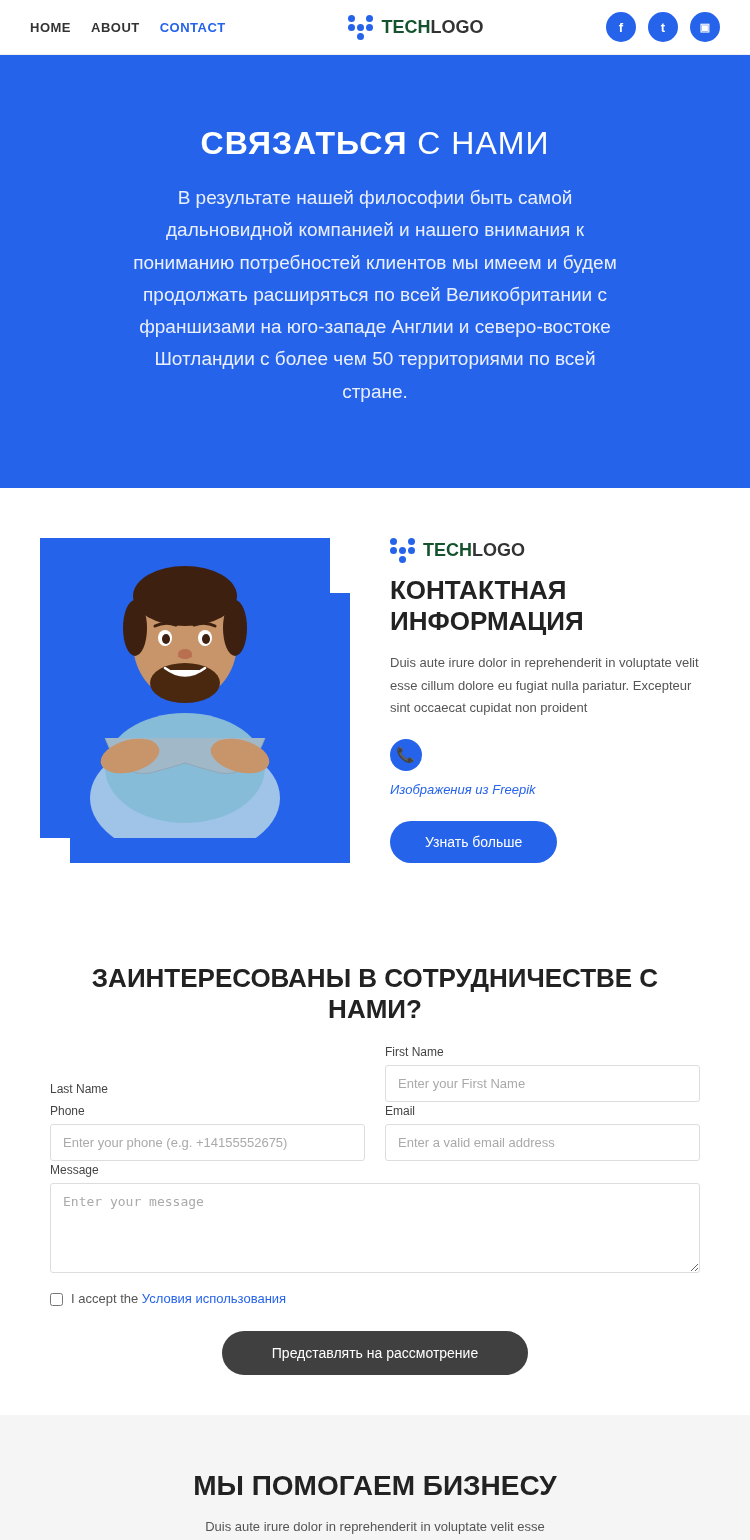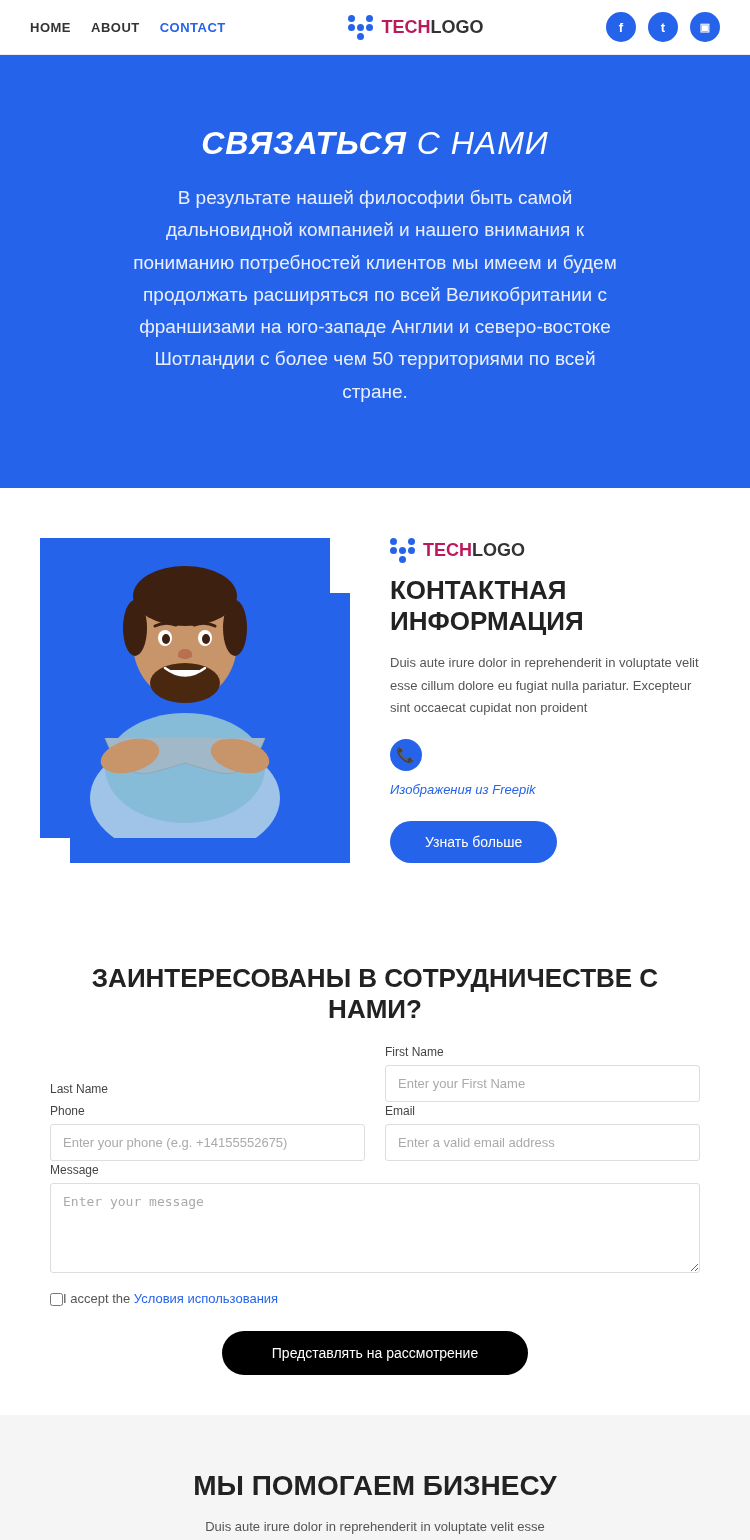--- a/index.html
+++ b/index.html
@@ -8,35 +8,35 @@
     
     nav {
       display: flex; align-items: center; justify-content: space-between;
       padding: 12px 30px; border-bottom: 1px solid #eee;
     }
     .nav-links { display: flex; gap: 20px; }
     .nav-links a { text-decoration: none; color: #333; font-size: 13px; font-weight: 700; letter-spacing: 0.5px; }
     .nav-links a.active { color: #2563eb; }
     .nav-logo { display: flex; align-items: center; gap: 8px; }
     .logo-text { font-size: 18px; font-weight: 700; color: #333; }
-    .logo-text span { color: #be185d; }
+    .logo-text span { color: #14532d; }
     .social-icons { display: flex; gap: 12px; }
     .social-icon {
       width: 30px; height: 30px; border-radius: 50%; background: #2563eb;
       display: flex; align-items: center; justify-content: center;
       color: white; font-size: 13px; font-weight: bold; cursor: pointer;
     }
 
     
     .hero {
       background: #2563eb; color: white;
       padding: 70px 120px 80px; text-align: center; min-height: 280px;
       display: flex; flex-direction: column; align-items: center; justify-content: center;
     }
-    .hero h1 { font-size: 32px; font-weight: 700; margin-bottom: 20px; letter-spacing: 1px; font-style: italic; }
+    .hero h1 { font-size: 32px; font-weight: 700; margin-bottom: 20px; letter-spacing: 1px; }
     .hero h1 span { font-weight: 400; }
     .hero p { font-size: 19px; line-height: 1.7; opacity: 0.9; max-width: 500px; }
 
     
     .contact-section {
       display: flex; align-items: stretch;
       padding: 40px 40px 50px; gap: 40px;
     }
     .contact-image-wrap { position: relative; width: 310px; flex-shrink: 0; }
     .contact-img-bg {
@@ -72,27 +72,27 @@
     .interested-section h2 span { font-weight: 900; color: #222; }
     .form-row { display: flex; gap: 20px; margin-bottom: 2px; align-items: flex-end; }
     .form-group { flex: 1; display: flex; flex-direction: column; }
     .form-group label { font-size: 12px; color: #444; margin-bottom: 6px; font-weight: 500; }
     .form-group input, .form-group textarea {
       border: 1px solid #ddd; border-radius: 3px;
       padding: 10px 12px; font-size: 13px; color: #333; background: #fff;
     }
     .form-group input::placeholder, .form-group textarea::placeholder { color: #aaa; }
     .form-group textarea { height: 90px; resize: vertical; }
-    .checkbox-row { display: flex; align-items: flex-end; gap: 0; margin-bottom: 25px; margin-top: 5px; }
+    .checkbox-row { display: flex; align-items: flex-end; gap: 8px; margin-bottom: 25px; margin-top: 5px; }
     .checkbox-row input[type="checkbox"] { width: 13px; height: 13px; }
     .checkbox-row label { font-size: 13px; color: #555; }
     .checkbox-row a { color: #2563eb; }
     .submit-wrap { text-align: center; }
     .btn-submit {
-      background: #000000; color: white; border: none; border-radius: 30px;
+      background: #404040; color: white; border: none; border-radius: 30px;
       padding: 14px 50px; font-size: 14px; cursor: pointer;
     }
 
     
     .help-section { background: #f5f5f5; padding: 55px 40px 50px; }
     .help-section h2 { text-align: center; font-size: 28px; font-weight: 400; color: #333; margin-bottom: 15px; }
     .help-section h2 span { font-weight: 900; color: #222; }
     .help-section .subtitle { text-align: center; font-size: 13px; color: #555; line-height: 1.6; margin-bottom: 35px; max-width: 350px; margin-left: auto; margin-right: auto; }
     .help-cards { display: flex; gap: 15px; }
     .help-card {

